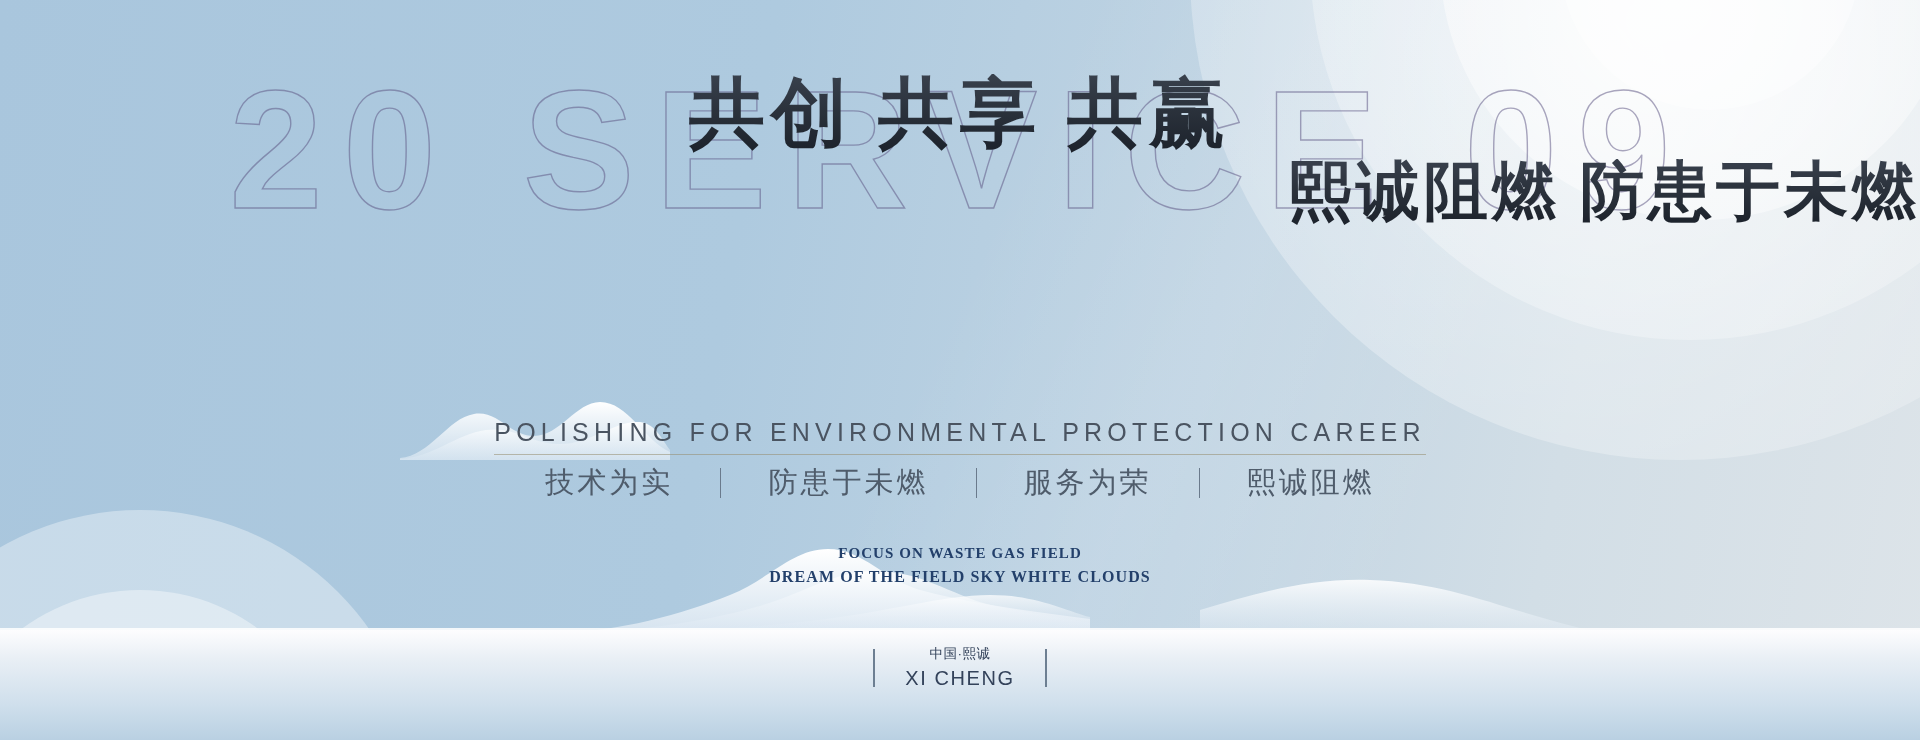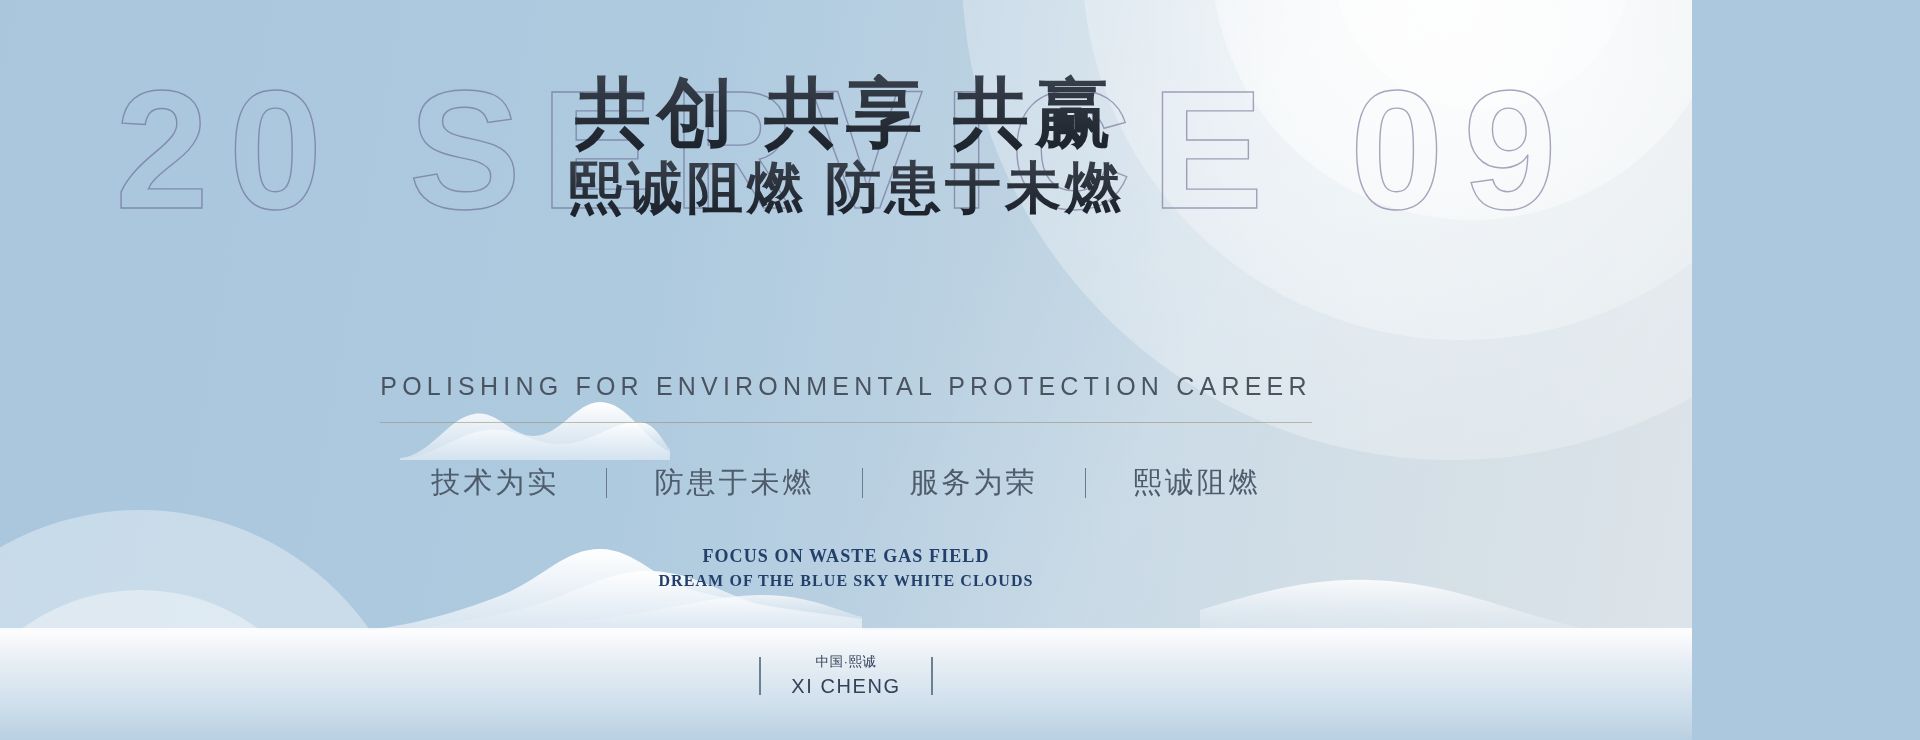--- a/index.html
+++ b/index.html
@@ -2,21 +2,21 @@
 <html><head>
 <meta charset="utf-8">
 <style>
   html,body{margin:0;padding:0;}
   body{
     width:1920px;height:740px;overflow:hidden;
     font-family:"Liberation Sans","DejaVu Sans",sans-serif;
     background:#abc8de;
   }
   #banner{
-    position:relative;width:1692px;height:740px;overflow:hidden;
+    position:relative;width:1920px;height:740px;overflow:hidden;
     background:
       linear-gradient(100deg,#a9c6dd 0%,#aecadf 38%,#c0d4e3 62%,#d2dee6 80%,#dde4e9 100%);
     text-decoration: underline;
   }
 
   
   .deco{position:absolute;pointer-events:none;}
 
   
   .ring{position:absolute;border-radius:50%;}
@@ -54,49 +54,50 @@
 
   
   #headline{position:absolute;left:0;right:0;top:74px;text-align:center;}
   .hl{
     font-family:"Liberation Serif","DejaVu Serif",serif;
     font-weight:700;line-height:1.04;white-space:nowrap;
     background:linear-gradient(180deg,#39414d 0%,#2b323c 45%,#1c222b 100%);
     -webkit-background-clip:text;background-clip:text;color:transparent;
   }
   #hl-1{font-size:76px;letter-spacing:6px;}
-  #hl-2{font-size:56px;letter-spacing:4px;margin-top:6px;}
+  #hl-2{font-size:64px;letter-spacing:4px;margin-top:6px;text-align:right;}
 
   
   #eng-wrap{position:absolute;left:0;right:0;top:372px;text-align:center;}
   #eng{
     display:inline-block;font-size:25px;letter-spacing:5.2px;font-weight:400;
-    color:#4a5461;padding-bottom:21px;
+    color:#4a5461;padding-bottom:7px;
     border-bottom:1px solid rgba(150,140,110,.55);
+    margin-top:46px;
   }
 
   
   #values{position:absolute;left:0;right:0;top:463px;text-align:center;
     font-size:29px;letter-spacing:3px;color:#4f5c6b;white-space:nowrap;}
   #values span.v{display:inline-block;}
   #values span.sep{display:inline-block;width:1px;height:30px;
     background:#6a7a8c;margin:0 36px;vertical-align:-6px;}
 
   
   #mini{position:absolute;left:0;right:0;top:543px;text-align:center;
     font-family:"Liberation Serif","DejaVu Serif",serif;
     color:#23406b;font-weight:600;line-height:1.45;}
-  #mini .m1{font-size:18px;letter-spacing:1.1px;}
+  #mini .m1{font-size:15px;letter-spacing:1.1px;}
   #mini .m2{font-size:16px;letter-spacing:1.1px;}
 
   
   .cloud{position:absolute;}
 
   
-  #logo{position:absolute;left:0;right:0;bottom:40px;text-align:center;}
+  #logo{position:absolute;left:0;right:0;bottom:48px;text-align:center;}
   #logo .bar{display:inline-block;width:1.5px;height:38px;background:#6d7f92;
     vertical-align:middle;margin:0 26px;}
   #logo .txt{display:inline-block;vertical-align:middle;text-align:center;color:#33425a;}
   #logo .cn{font-size:13.5px;letter-spacing:.5px;line-height:1.5;}
   #logo .en{font-size:20px;letter-spacing:1.6px;line-height:1.4;}
 </style>
 </head>
 <body>
 
 <div id="banner">
@@ -176,21 +177,21 @@
     <span class="sep"></span>
     <span class="v">防患于未燃</span>
     <span class="sep"></span>
     <span class="v">服务为荣</span>
     <span class="sep"></span>
     <span class="v">熙诚阻燃</span>
   </div>
 
   <div id="mini">
     <div class="m1">FOCUS ON WASTE GAS FIELD</div>
-    <div class="m2">DREAM OF THE BLUE SKY WHITE CLOUDS</div>
+    <div class="m2">DREAM OF THE FIELD SKY WHITE CLOUDS</div>
   </div>
 
   <div id="logo">
     <span class="bar"></span>
     <span class="txt">
       <span class="cn" style="display:block">中国·熙诚</span>
       <span class="en" style="display:block">XI CHENG</span>
     </span>
     <span class="bar"></span>
   </div>

